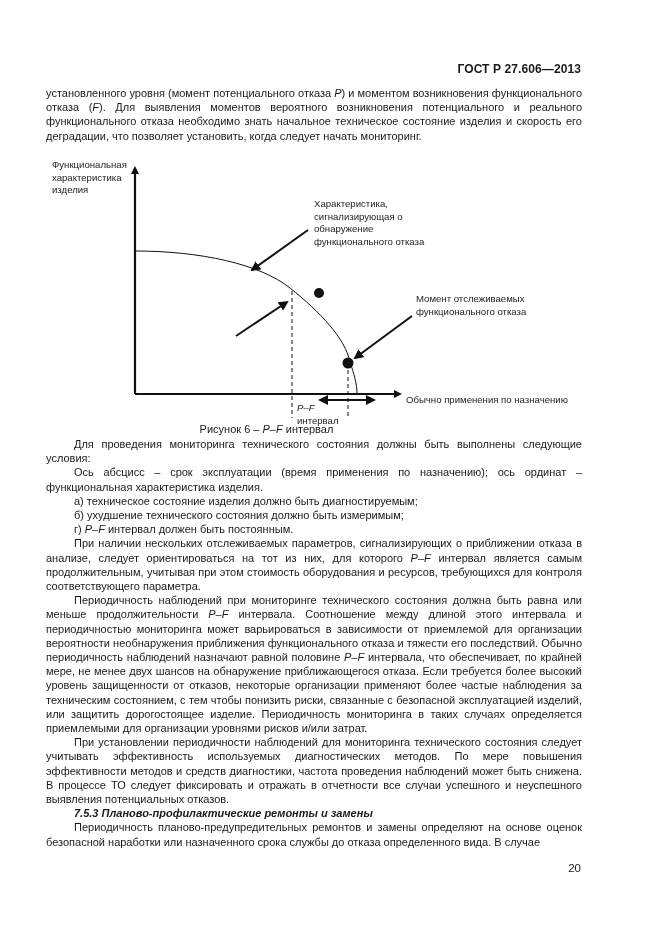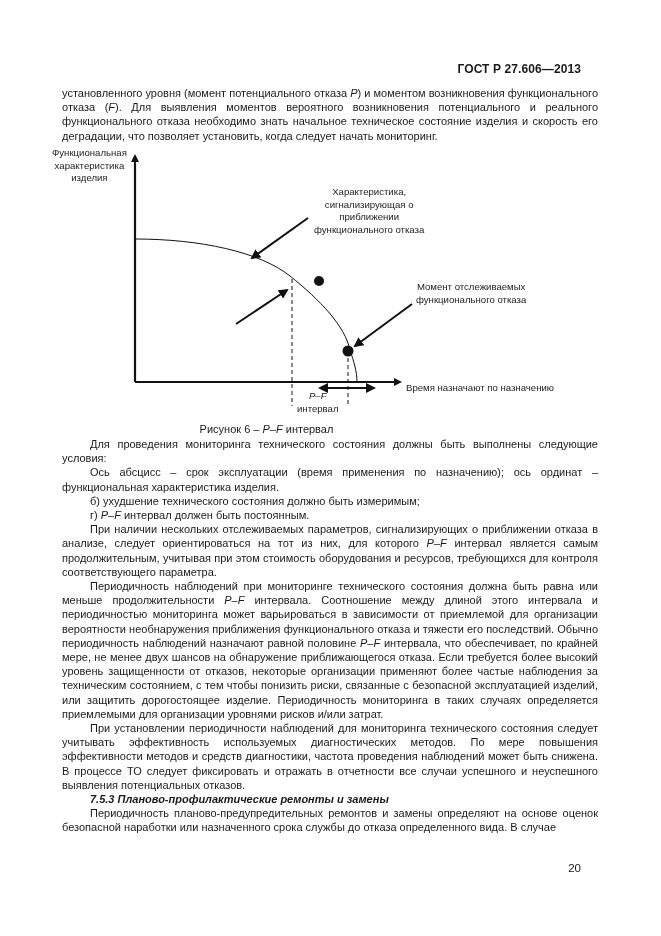--- a/index.html
+++ b/index.html
@@ -9,32 +9,32 @@
   }
   .header {
     position: absolute; top: 62px; right: 80px;
     font-weight: bold; font-size: 12px; letter-spacing: 0.1px;
   }
   .page-num {
     position: absolute; top: 862px; right: 80px; font-size: 11.5px;
   }
   .text {
     position: absolute; left: 46px; width: 536px;
-    font-size: 11px; line-height: 14.2px; text-align: justify; margin-left: 16px;
+    font-size: 11px; line-height: 14.2px; text-align: justify;
   }
   .text p { margin: 0; }
   .indent { text-indent: 28px; }
   .list { padding-left: 28px; }
   .caption {
     position: absolute; top: 423px; left: 0; width: 533px; text-align: center;
     font-size: 11px;
   }
   .heading { font-weight: bold; text-indent: 28px; font-style: italic; }
   i { font-style: italic; }
-  .diagram { position: absolute; left: 0; top: 136px; width: 538px; height: 280px; text-align: center; }
+  .diagram { position: absolute; left: 0; top: 148px; width: 538px; height: 280px; }
   .dlabel {
     position: absolute; font-size: 9.6px; line-height: 12.5px; color: #222; white-space: nowrap;
   }
 </style>
 </head>
 <body>
 
 <div class="header">ГОСТ Р 27.606—2013</div>
 
 <div class="text" style="top:86px;">
@@ -74,41 +74,42 @@
   </svg>
 
   <div class="dlabel" style="left:52px; top:11px;">
     <div>Функциональная</div>
     <div>характеристика</div>
     <div>изделия</div>
   </div>
   <div class="dlabel" style="left:314px; top:50px;">
     <div>Характеристика,</div>
     <div>сигнализирующая о</div>
-    <div>приближении</div>
+    <div>обнаружение</div>
     <div>функционального отказа</div>
   </div>
   <div class="dlabel" style="left:416px; top:145px;">
     <div>Момент отслеживаемых</div>
     <div>функционального отказа</div>
   </div>
-  <div class="dlabel" style="left:406px; top:246px;">Время назначают по назначению</div>
+  <div class="dlabel" style="left:406px; top:246px;">Обычно применения по назначению</div>
   <div class="dlabel" style="left:297px; top:254px;">
     <div><i>P–F</i></div>
     <div>интервал</div>
   </div>
 </div>
 
 <div class="caption">
   <span>Рисунок 6 – </span><i>P–F</i><span> интервал</span>
 </div>
 
 <div class="text" style="top:437px;">
   <p class="indent">Для проведения мониторинга технического состояния должны быть выполнены следующие условия:</p>
   <p class="indent">Ось абсцисс – срок эксплуатации (время применения по назначению); ось ординат – функциональная характеристика изделия.</p>
+  <p class="list">а) техническое состояние изделия должно быть диагностируемым;</p>
   <p class="list">б) ухудшение технического состояния должно быть измеримым;</p>
   <p class="list"><span>г) </span><i>P–F</i><span> интервал должен быть постоянным.</span></p>
   <p class="indent"><span>При наличии нескольких отслеживаемых параметров, сигнализирующих о приближении отказа в анализе, следует ориентироваться на тот из них, для которого </span><i>P–F</i><span> интервал является самым продолжительным, учитывая при этом стоимость оборудования и ресурсов, требующихся для контроля соответствующего параметра.</span></p>
   <p class="indent"><span>Периодичность наблюдений при мониторинге технического состояния должна быть равна или меньше продолжительности </span><i>P–F</i><span> интервала. Соотношение между длиной этого интервала и периодичностью мониторинга может варьироваться в зависимости от приемлемой для организации вероятности необнаружения приближения функционального отказа и тяжести его последствий. Обычно периодичность наблюдений назначают равной половине </span><i>P–F</i><span> интервала, что обеспечивает, по крайней мере, не менее двух шансов на обнаружение приближающегося отказа. Если требуется более высокий уровень защищенности от отказов, некоторые организации применяют более частые наблюдения за техническим состоянием, с тем чтобы понизить риски, связанные с безопасной эксплуатацией изделий, или защитить дорогостоящее изделие. Периодичность мониторинга в таких случаях определяется приемлемыми для организации уровнями рисков и/или затрат.</span></p>
   <p class="indent">При установлении периодичности наблюдений для мониторинга технического состояния следует учитывать эффективность используемых диагностических методов. По мере повышения эффективности методов и средств диагностики, частота проведения наблюдений может быть снижена. В процессе ТО следует фиксировать и отражать в отчетности все случаи успешного и неуспешного выявления потенциальных отказов.</p>
   <p class="heading">7.5.3 Планово-профилактические ремонты и замены</p>
   <p class="indent">Периодичность планово-предупредительных ремонтов и замены определяют на основе оценок безопасной наработки или назначенного срока службы до отказа определенного вида. В случае</p>
 </div>
 
 <div class="page-num">20</div>

